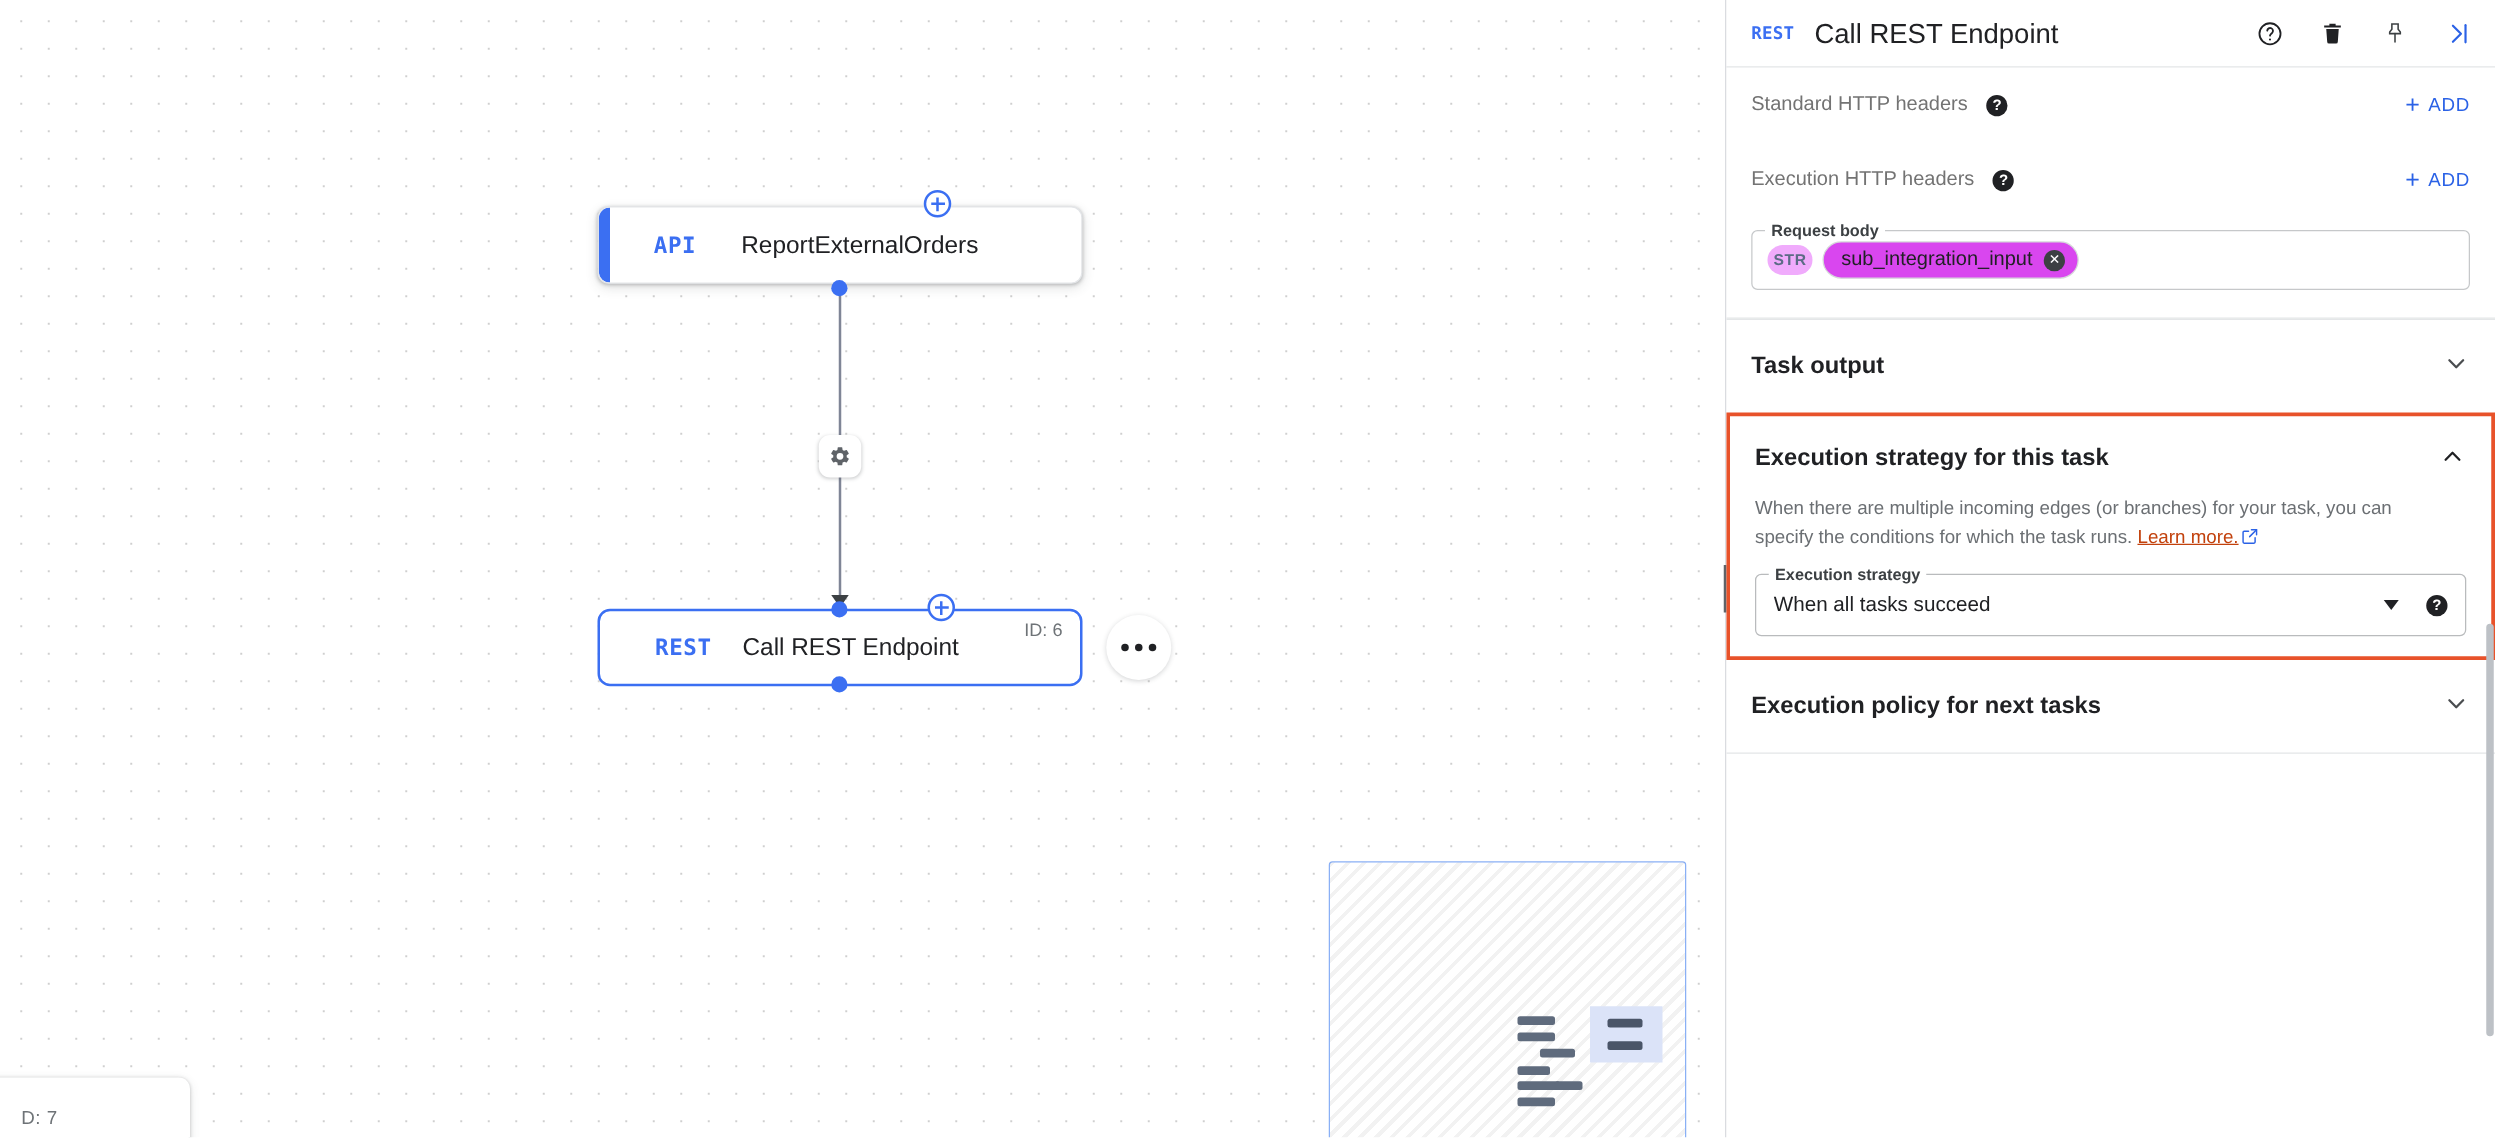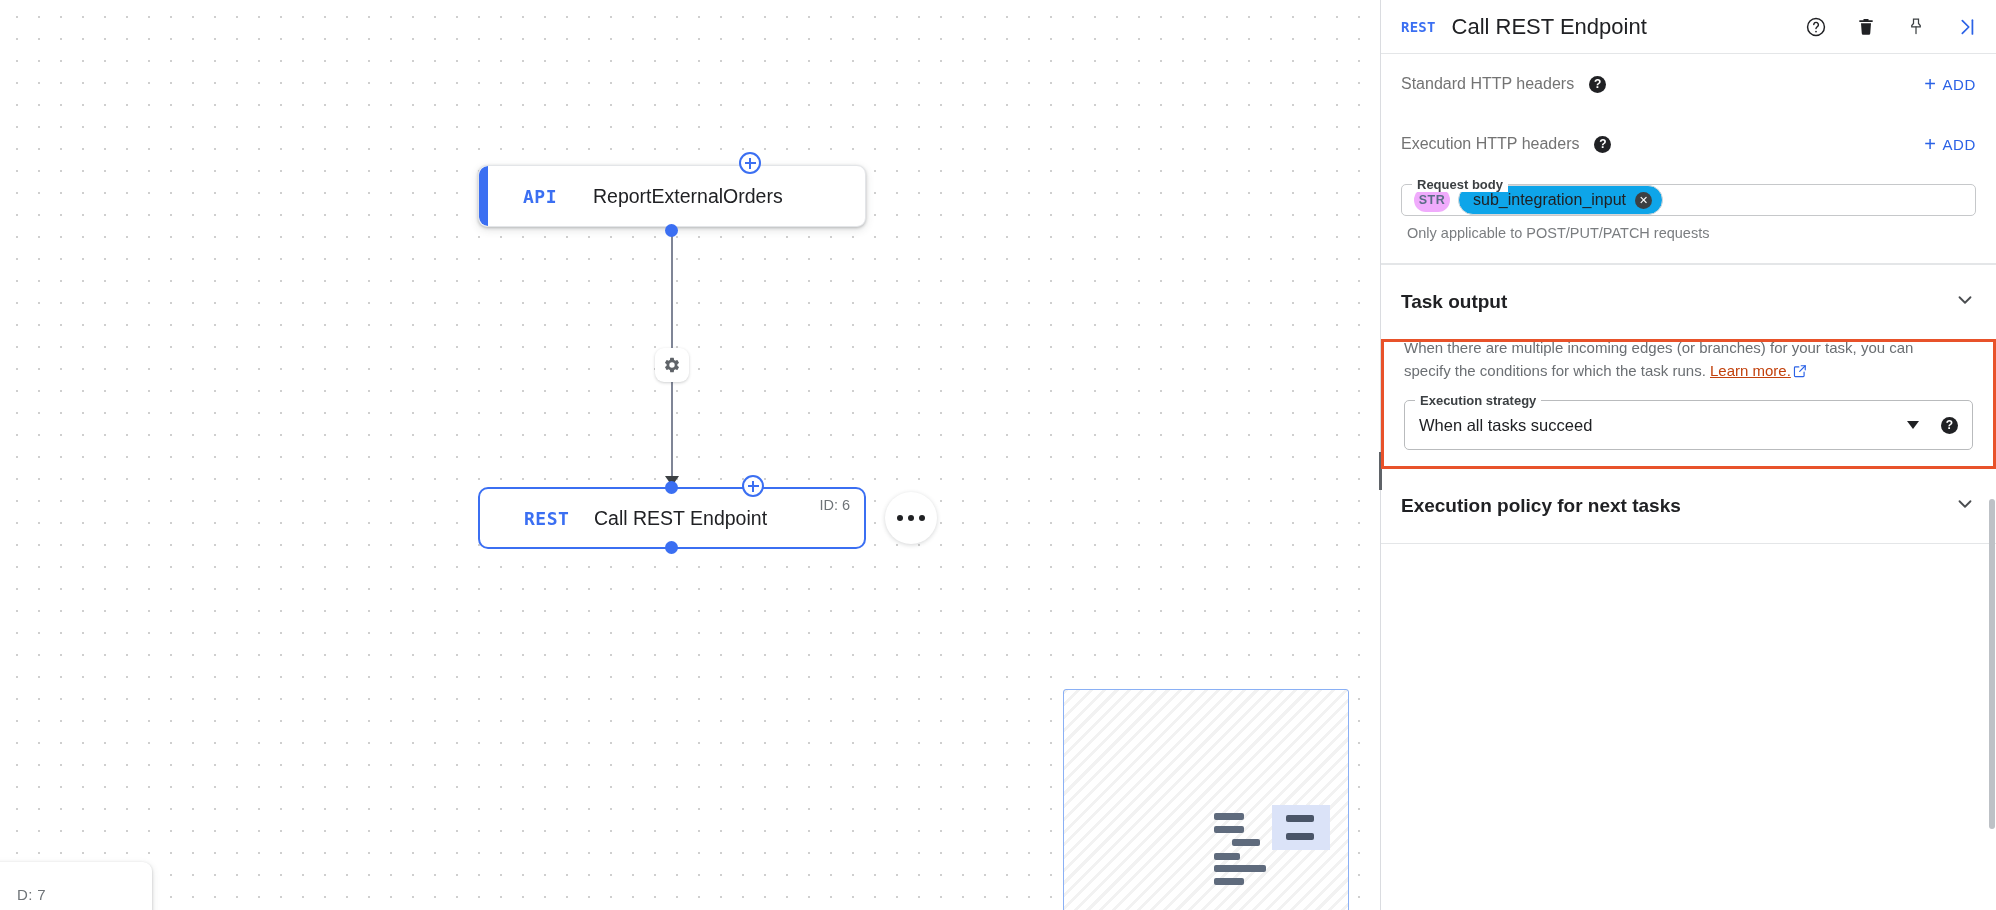--- a/index.html
+++ b/index.html
@@ -193,36 +193,36 @@
     margin-left: auto; display: flex; align-items: center; gap: 6px;
     color: #2b62e6; font-size: 15px; font-weight: 500; letter-spacing: .6px;
   }
   .add-btn .p { font-size: 20px; line-height: 1; font-weight: 400; }
 
   
   .field {
     position: relative;
     margin: 10px 20px 0 20px;
     border: 1px solid #c6c8ca; border-radius: 5px;
-    height: 32px; display: flex; align-items: center; padding: 0 12px;
+    height: 48px; display: flex; align-items: center; padding: 0 12px;
   }
   .field-legend {
     position: absolute; top: -8px; left: 10px;
     background: #fff; padding: 0 5px;
     font-size: 13px; font-weight: 700; color: #3c4043;
   }
   .str-chip {
     width: 36px; height: 24px; border-radius: 12px;
     background: #f0abfc; color: #5b6b86;
     font-size: 12.5px; font-weight: 700; letter-spacing: .5px;
     display: flex; align-items: center; justify-content: center; flex: none;
   }
   .var-chip {
     margin-left: 8px; height: 30px; border-radius: 16px;
-    border: 1px solid #d6d8da; background: #0ea5e9;
+    border: 1px solid #d6d8da; background: #d946ef;
     display: flex; align-items: center; gap: 9px;
     padding: 0 10px 0 14px;
     font-size: 16px; color: #202124;
   }
   .x-dot {
     width: 17px; height: 17px; border-radius: 50%;
     background: #3c4043; color: #fff;
     font-size: 11px; line-height: 1;
     display: flex; align-items: center; justify-content: center;
   }
@@ -397,37 +397,44 @@
       </div>
 
       <div class="field">
         <span class="field-legend">Request body</span>
         <span class="str-chip">STR</span>
         <span class="var-chip">
           <span>sub_integration_input</span>
           <span class="x-dot">✕</span>
         </span>
       </div>
-      <div class="hint">Only applicable to POST/PUT/PATCH requests</div>
 
       <div class="divider"></div>
 
 
       <div class="divider" style="margin-top:0;"></div>
 
       <div class="section">
         <span class="title">Task output</span>
         <span class="chev">
           <svg width="22" height="22" viewBox="0 0 24 24" fill="none" stroke="#4a4d50" stroke-width="2" stroke-linecap="round" stroke-linejoin="round">
               <path d="M6 9l6 6 6-6"></path>
             </svg>
         </span>
       </div>
 
       <div class="hl-block">
+        <div class="section">
+          <span class="title">Execution strategy for this task</span>
+          <span class="chev">
+            <svg width="22" height="22" viewBox="0 0 24 24" fill="none" stroke="#202124" stroke-width="2" stroke-linecap="round" stroke-linejoin="round">
+                <path d="M6 15l6-6 6 6"></path>
+              </svg>
+          </span>
+        </div>
         <div class="desc">
           <span>When there are multiple incoming edges (or branches) for your task, you can specify the conditions for which the task runs. </span><a href="#">Learn more.</a><span class="ext-ic">
             <svg width="14" height="14" viewBox="0 0 24 24" fill="none" stroke="#2b62e6" stroke-width="2" stroke-linecap="round" stroke-linejoin="round">
               <path d="M14 3h7v7"></path>
                 <path d="M21 3l-9.5 9.5"></path>
                 <path d="M19 14v6a1.5 1.5 0 01-1.5 1.5H4A1.5 1.5 0 012.5 20V6.5A1.5 1.5 0 014 5h6"></path>
             </svg>
           </span>
         </div>
         <div class="select-field">

